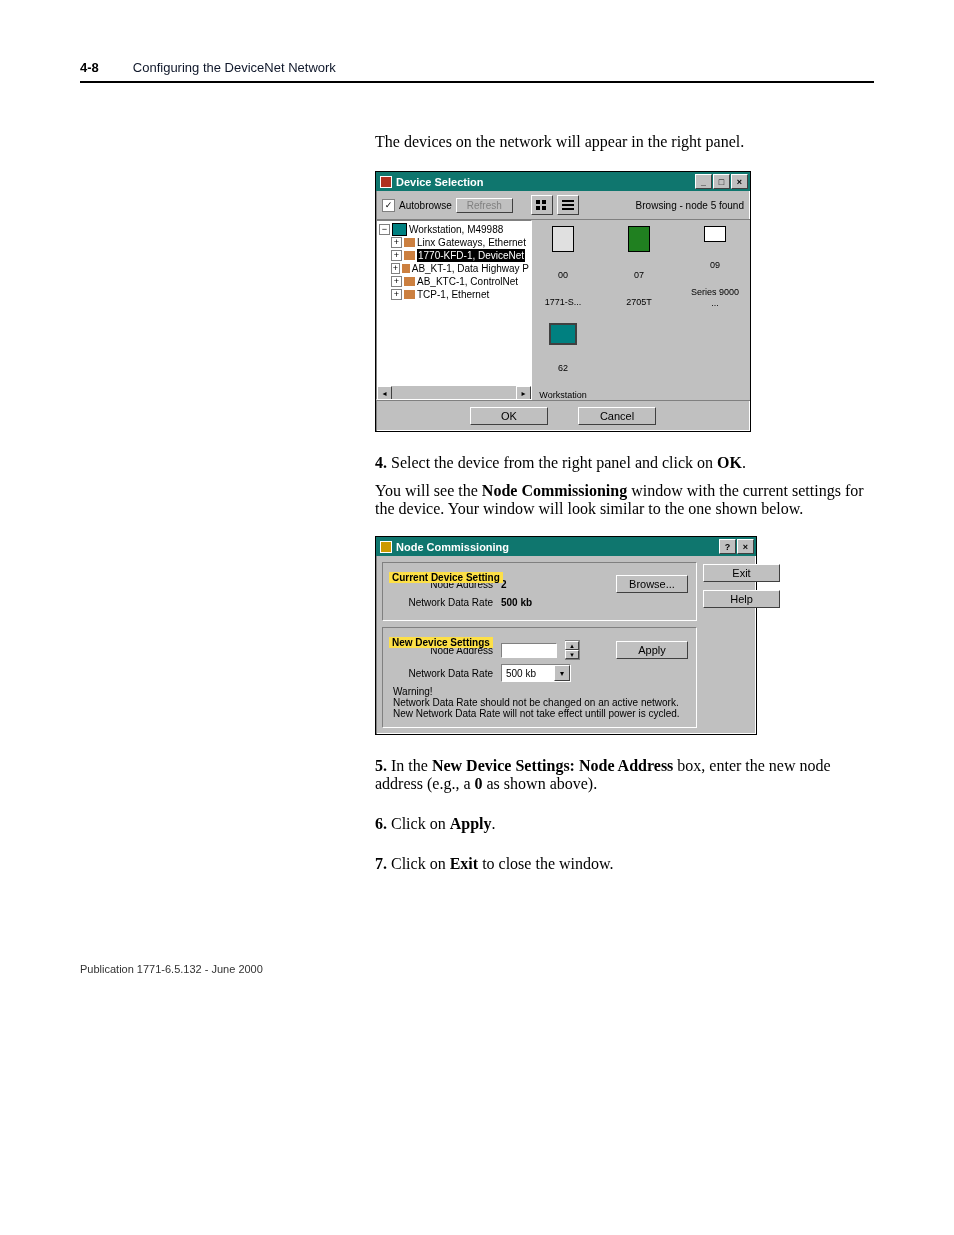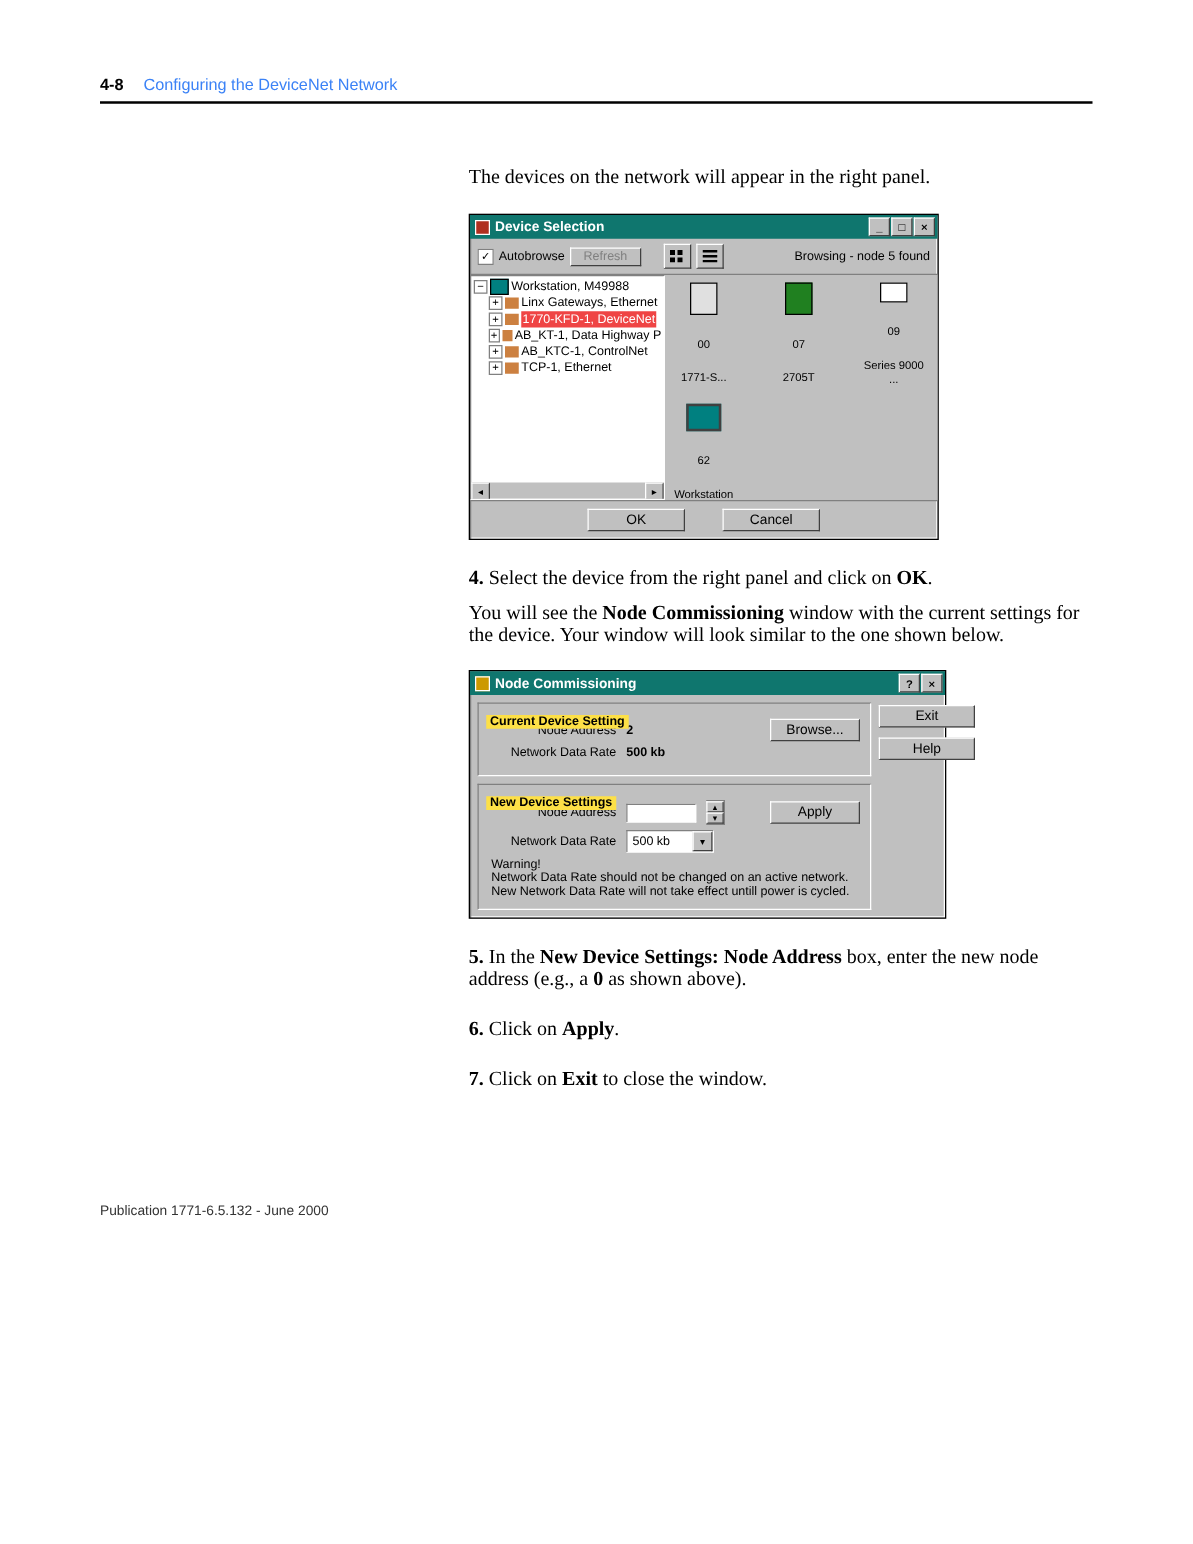--- a/index.html
+++ b/index.html
@@ -9,27 +9,27 @@
     font-family: Georgia, 'Times New Roman', serif;
     color: #000;
     width: 954px;
   }
   .page {
     padding: 60px 80px 40px 80px;
   }
   .header-row {
     display: flex;
     align-items: baseline;
-    gap: 16px;
+    gap: 34px;
     font-family: Arial, Helvetica, sans-serif;
     font-size: 13px;
     margin-bottom: 6px;
   }
   .header-row .pagenum { font-weight: bold; }
-  .header-row .section { color:#3b82f6; }
+  .header-row .section { color:#0f172a; }
   .hr {
     border: none;
     border-top: 2px solid #000;
     margin: 0 0 50px 0;
   }
   .body-col {
     margin-left: 295px;
   }
   .intro {
     font-size: 16px;
@@ -97,21 +97,21 @@
     border:1px solid #808080;
     border-right-color:#fff;border-bottom-color:#fff;
     margin:0 0 0 0;
     padding:2px;
     overflow:hidden;
     position:relative;
   }
   .tree-line { white-space:nowrap; line-height:13px; display:flex; align-items:center; gap:2px;}
   .tree-line .pm { width:9px;height:9px;border:1px solid #808080;display:inline-flex;align-items:center;justify-content:center;font-size:9px;line-height:1;background:#fff;}
   .tree-line .neticon{width:11px;height:9px;background:#cc8040;}
-  .tree-line.sel span.txt { background:#ef4444;color:#fff;padding:0 1px;}
+  .tree-line.sel span.txt { background:#000000;color:#fff;padding:0 1px;}
   .tree-pane .hscroll {position:absolute;left:0;right:0;bottom:0;height:13px;background:#c0c0c0;display:flex;justify-content:space-between;}
   .hscroll .arrow{width:13px;height:13px;background:#c0c0c0;border:1px solid #fff;border-right-color:#404040;border-bottom-color:#404040;display:flex;align-items:center;justify-content:center;font-size:8px;}
   .right-pane {
     flex:1; background:#c0c0c0; padding:6px 4px;
   }
   .dev-grid { display:flex; flex-wrap:wrap; gap:14px 22px; }
   .dev { display:flex;flex-direction:column;align-items:center;width:54px;font-size:9px;text-align:center;line-height:11px;gap:16px;}
   .dev .dicon{width:20px;height:24px;background:#fff;border:1px solid #000;margin-bottom:2px;}
   .dev .dicon.module{background:#e0e0e0;}
   .dev .dicon.monitor{width:24px;height:18px;background:#008080;border:2px solid #404040;}

